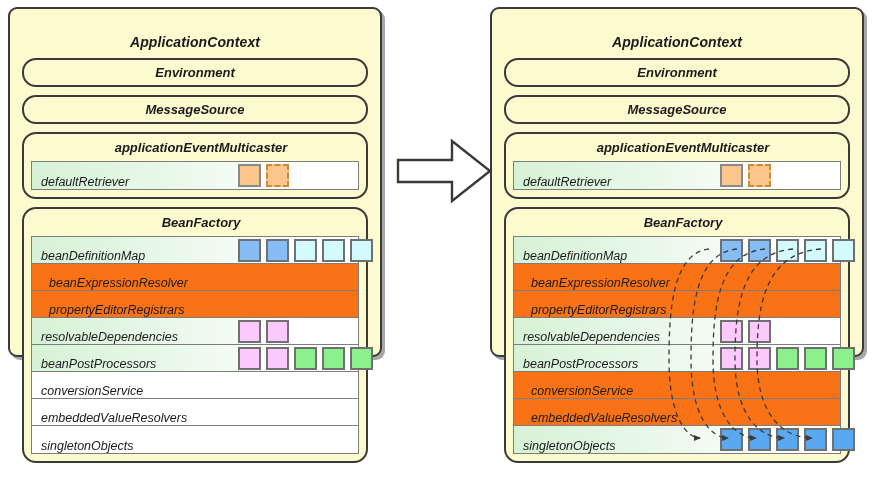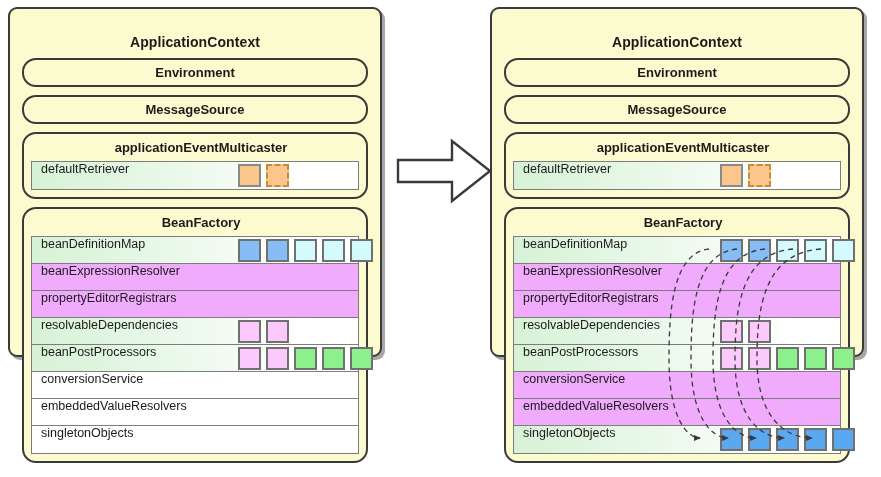--- a/index.html
+++ b/index.html
@@ -19,20 +19,21 @@
   .panel {
     position: absolute;
     top: 7px;
     width: 374px;
     height: 350px;
     box-sizing: border-box;
     background: #fcfbcf;
     border: 2px solid #3a3a3a;
     border-radius: 9px;
     box-shadow: 3px 3px 0 rgba(60,60,60,0.45);
+    font-style: italic;
   }
   #panel-left  { left: 8px; }
   #panel-right { left: 490px; }
 
   .panel-title {
     text-align: center;
     font-weight: bold;
     font-size: 14px;
     color: #1b1b1b;
     padding-top: 25px;
@@ -65,37 +66,37 @@
     margin: 0 7px 7px 7px;
     border: 1px solid #7d7d7d;
     box-sizing: border-box;
   }
   .row {
     position: relative;
     height: 27px;
     border-bottom: 1px solid #7d7d7d;
     box-sizing: border-box;
     display: flex;
-    align-items: flex-start;
+    align-items: flex-end;
   }
   .row:last-child { border-bottom: none; }
   .row-label {
     font-size: 12.5px;
     color: #1b1b1b;
     padding-left: 9px;
     white-space: nowrap;
     position: relative;
     z-index: 3;
   }
 
   
   .fill-grad-green {
     background: linear-gradient(to right, #d6f2d6 0%, #e9f8e9 42%, #ffffff 85%, #ffffff 100%);
   }
-  .fill-green { background: #f0abfc; }
+  .fill-green { background: #f97316; padding-left: 8px; }
   .fill-white { background: #ffffff; }
 
   
   .cells {
     position: absolute;
     left: 206px;
     top: 0;
     height: 100%;
     display: flex;
     align-items: center;

